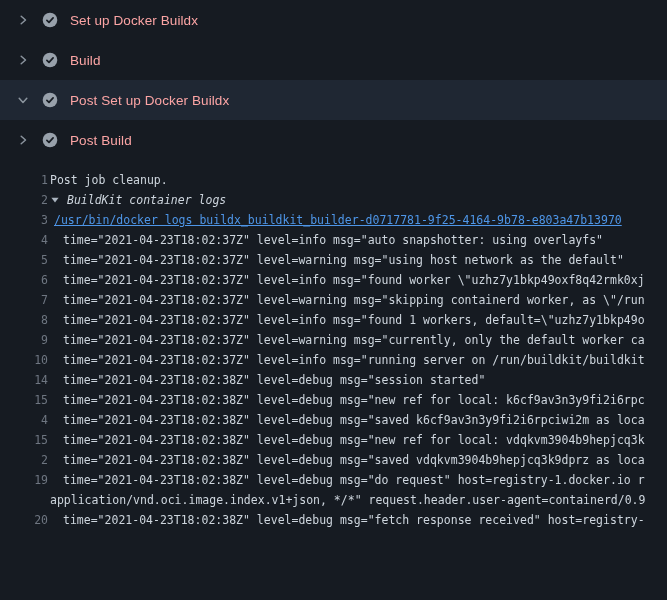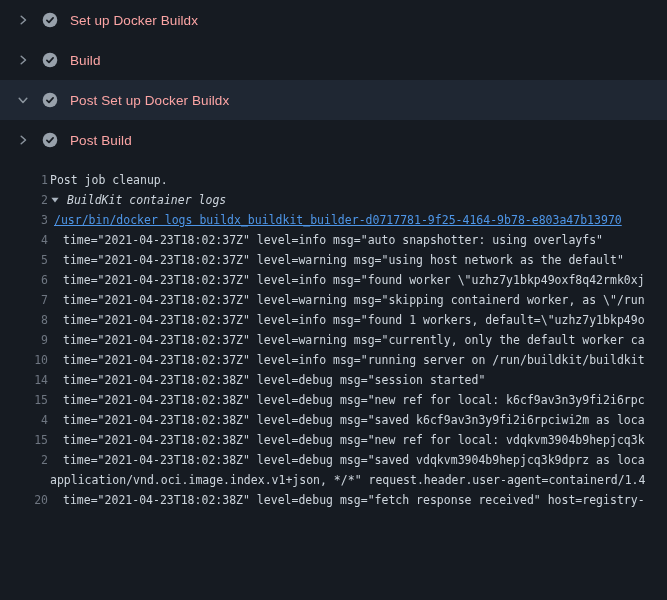--- a/index.html
+++ b/index.html
@@ -111,16 +111,17 @@
       <div class="row indent"><span class="num">6</span><span class="txt">time="2021-04-23T18:02:37Z" level=info msg="found worker \"uzhz7y1bkp49oxf8q42rmk0xj</span></div>
       <div class="row indent"><span class="num">7</span><span class="txt">time="2021-04-23T18:02:37Z" level=warning msg="skipping containerd worker, as \"/run</span></div>
       <div class="row indent"><span class="num">8</span><span class="txt">time="2021-04-23T18:02:37Z" level=info msg="found 1 workers, default=\"uzhz7y1bkp49o</span></div>
       <div class="row indent"><span class="num">9</span><span class="txt">time="2021-04-23T18:02:37Z" level=warning msg="currently, only the default worker ca</span></div>
       <div class="row indent"><span class="num">10</span><span class="txt">time="2021-04-23T18:02:37Z" level=info msg="running server on /run/buildkit/buildkit</span></div>
       <div class="row indent"><span class="num">14</span><span class="txt">time="2021-04-23T18:02:38Z" level=debug msg="session started"</span></div>
       <div class="row indent"><span class="num">15</span><span class="txt">time="2021-04-23T18:02:38Z" level=debug msg="new ref for local: k6cf9av3n3y9fi2i6rpc</span></div>
       <div class="row indent"><span class="num">4</span><span class="txt">time="2021-04-23T18:02:38Z" level=debug msg="saved k6cf9av3n3y9fi2i6rpciwi2m as loca</span></div>
       <div class="row indent"><span class="num">15</span><span class="txt">time="2021-04-23T18:02:38Z" level=debug msg="new ref for local: vdqkvm3904b9hepjcq3k</span></div>
       <div class="row indent"><span class="num">2</span><span class="txt">time="2021-04-23T18:02:38Z" level=debug msg="saved vdqkvm3904b9hepjcq3k9dprz as loca</span></div>
-      <div class="row wrap"><span class="num"></span><span class="txt">application/vnd.oci.image.index.v1+json, */*" request.header.user-agent=containerd/1.4</span></div>
+      <div class="row indent"><span class="num">19</span><span class="txt">time="2021-04-23T18:02:38Z" level=debug msg="do request" host=registry-1.docker.io r</span></div>
+      <div class="row wrap"><span class="num"></span><span class="txt">application/vnd.oci.image.index.v1+json, */*" request.header.user-agent=containerd/0.9</span></div>
       <div class="row indent"><span class="num">20</span><span class="txt">time="2021-04-23T18:02:38Z" level=debug msg="fetch response received" host=registry-</span></div>
     </div>
 </div>
 
 </body></html>

